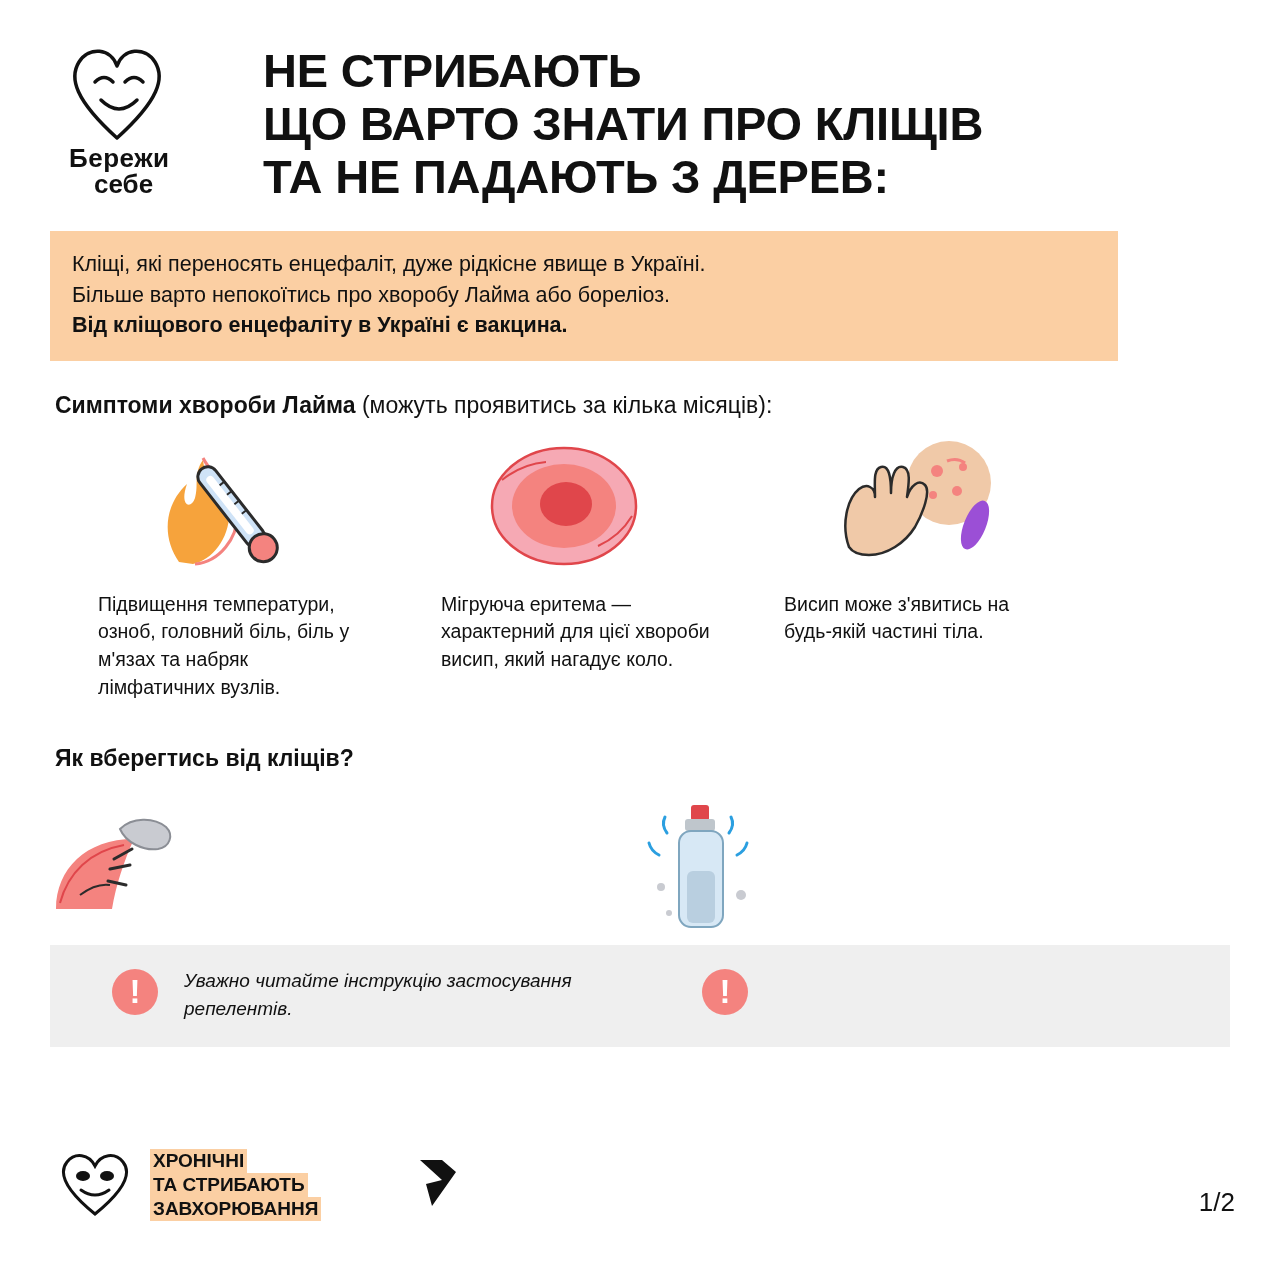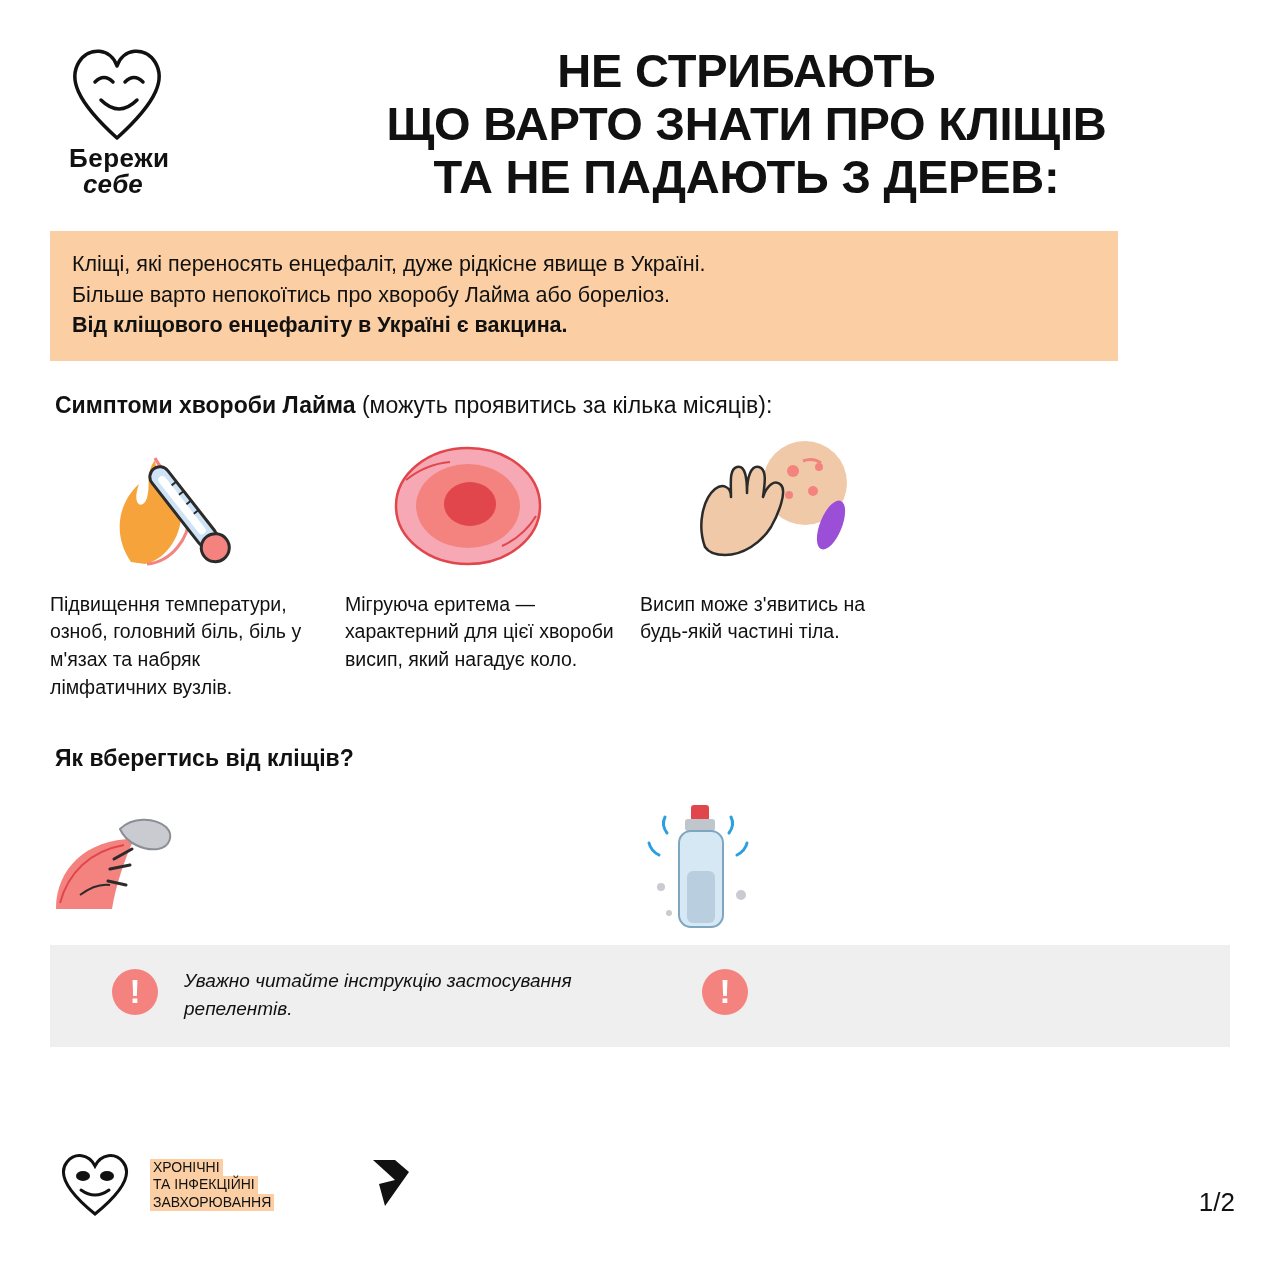--- a/index.html
+++ b/index.html
@@ -11,29 +11,29 @@
     overflow: hidden;
   }
   .page { position: relative; width: 1280px; height: 1280px; padding: 0; }
 
   
   .header { display: flex; align-items: flex-start; padding: 34px 50px 0 55px; }
   .brand { width: 190px; flex: 0 0 190px; padding-top: 4px; }
   .brand svg { display: block; margin-left: 10px; }
   .brand-text { margin-top: 2px; margin-left: 14px; font-weight: bold; font-size: 26px; line-height: 1.0; }
   .brand-text .l1 { display: block; letter-spacing: .5px; }
-  .brand-text .l2 { display: block; font-style: italic; font-weight: bold; margin-left: 14px; }
+  .brand-text .l2 { display: block; font-weight: bold; margin-left: 25px; }
 
   .title {
     flex: 1;
     font-size: 47px;
     line-height: 1.13;
     font-weight: bold;
     letter-spacing: -0.2px;
-    text-align: center;
+    text-align: left;
     padding-left: 6px;
     padding-top: 10px;
     margin-left: 12px;
   }
   .title span { display: block; white-space: nowrap; }
 
   
   .callout {
     margin: 28px 0 0 50px;
     width: 1068px;
@@ -52,21 +52,21 @@
   }
   .section-head .strong { font-weight: bold; }
 
   
   .symptoms {
     display: flex;
     margin: 18px 0 0 50px;
     width: 1180px;
     gap: 0;
   }
-  .sym { width: 295px; padding-right: 26px; }
+  .sym { width: 295px; padding-right: 26px; margin-left: 48px; }
   .sym-art { height: 130px; display: flex; align-items: flex-end; padding-left: 45px; }
   .sym-text { margin-top: 22px; font-size: 19.5px; line-height: 1.42; }
 
   
   .protect {
     display: flex;
     margin: 26px 0 0 50px;
     width: 1190px;
   }
   .pcol { display: flex; width: 595px; padding-right: 30px; }
@@ -87,21 +87,21 @@
     flex: 0 0 46px; height: 46px; border-radius: 50%;
     background: #f4837f; color: #ffffff;
     font-size: 33px; font-weight: bold; line-height: 46px; text-align: center;
     margin-top: 2px;
   }
   .warn .wtext { font-style: italic; font-size: 19px; line-height: 1.45; padding-left: 26px; }
 
   
   .footer { position: absolute; left: 55px; bottom: 58px; width: 1180px; display: flex; align-items: center; }
   .footer .fheart { flex: 0 0 95px; }
-  .footer .flabel { font-weight: normal; font-size: 14px; line-height: 1.25; }
+  .footer .flabel { font-weight: bold; font-size: 19px; line-height: 1.25; }
   .footer .flabel span { display: inline-block; background: #fbcfa3; padding: 0 3px; }
   .footer .mark { margin-left: 95px; }
   .pager { position: absolute; right: 0; bottom: 4px; font-size: 26px; }
 </style>
 </head>
 <body>
 
 <div class="page">
 
   <div class="header">
@@ -240,21 +240,21 @@
     <div class="fheart">
       <svg width="80" height="70" viewBox="0 0 80 70">
         <path d="M40 66 C8 40 4 24 12 14 C20 4 34 6 40 18 C46 6 60 4 68 14 C76 24 72 40 40 66 Z" fill="none" stroke="#111" stroke-width="3"></path>
         <ellipse cx="28" cy="28" rx="7" ry="5" fill="#111"></ellipse>
         <ellipse cx="52" cy="28" rx="7" ry="5" fill="#111"></ellipse>
         <path d="M26 42 q14 10 28 0" fill="none" stroke="#111" stroke-width="3" stroke-linecap="round"></path>
       </svg>
     </div>
     <div class="flabel">
       <span>ХРОНІЧНІ</span><br>
-      <span>ТА ІНФЕКЦІЙНІ</span><br>
+      <span>ТА СТРИБАЮТЬ</span><br>
       <span>ЗАВХОРЮВАННЯ</span>
     </div>
     <div class="mark">
       <svg width="44" height="54" viewBox="0 0 44 54">
         <path d="M4 4 L26 4 L40 16 L16 50 L10 28 L26 24 L4 4 Z" fill="#111"></path>
       </svg>
     </div>
     <div class="pager">1/2</div>
   </div>
 

